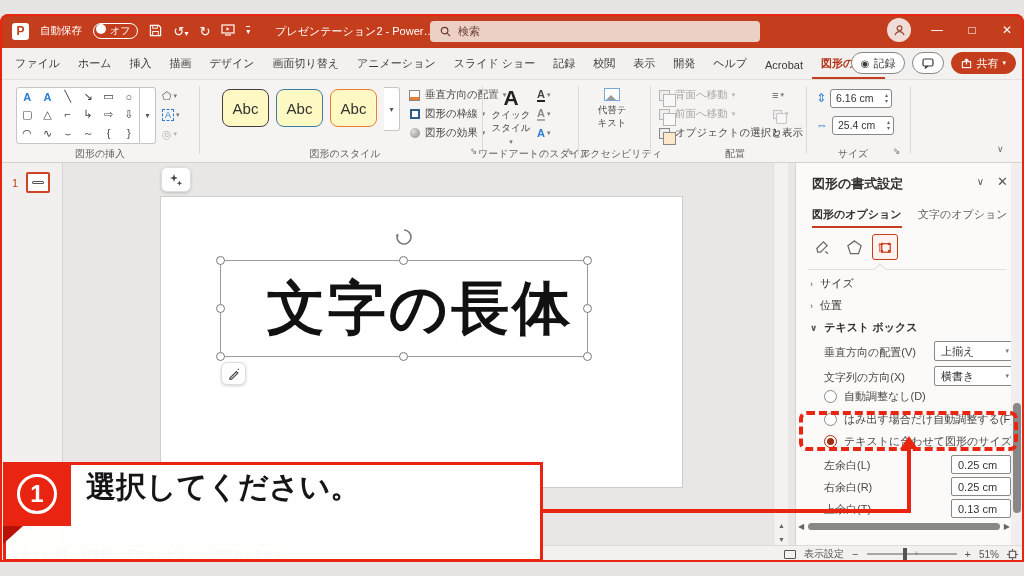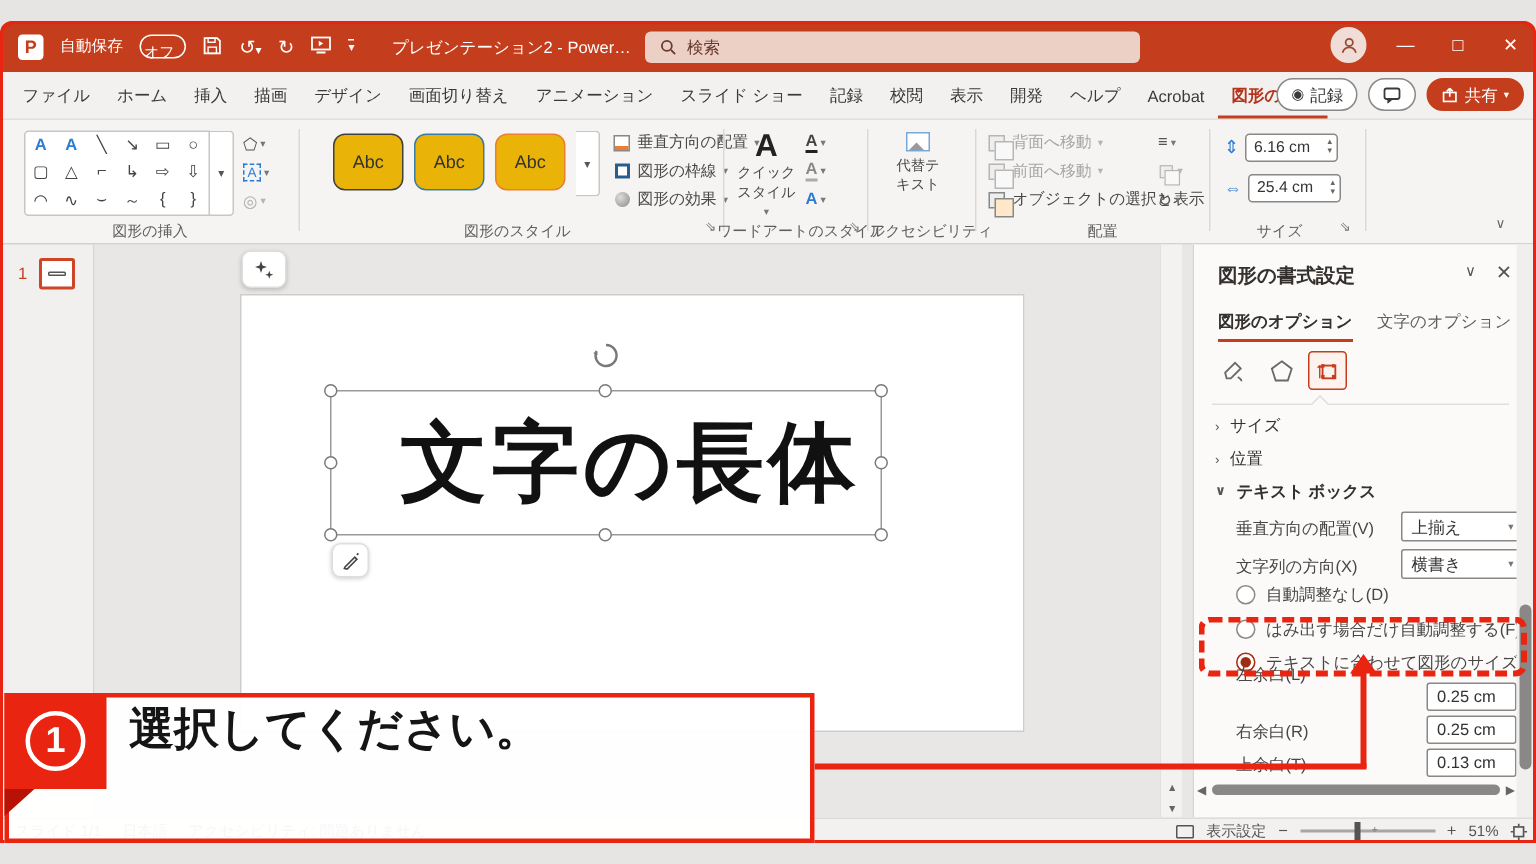--- a/index.html
+++ b/index.html
@@ -16,21 +16,21 @@
   #win-frame{left:0;top:14px;width:1024px;height:548px;border:2px solid var(--ann);
     border-radius:9px 9px 0 0;pointer-events:none;z-index:46;}
 
   
   #titlebar{left:0;top:14px;width:1024px;height:34px;background:var(--red);
     border-radius:8px 8px 0 0;color:#fff;display:flex;align-items:center;z-index:2;}
   #titlebar .tb-left{display:flex;align-items:center;gap:11px;padding-left:12px;font-size:11px;}
   .applogo{width:17px;height:17px;background:#fff;border-radius:3px;color:var(--red);
     font-weight:bold;font-size:12px;display:flex;align-items:center;justify-content:center;}
   .toggle{display:flex;gap:4px;border:1.5px solid #fff;border-radius:9px;
-    height:16px;padding:0 7px 0 2px;font-size:10px;flex-direction:column;}
+    height:16px;padding:0 7px 0 2px;font-size:10px;}
   .toggle .knob{width:10px;height:10px;border-radius:50%;background:#fff;}
   .qat{font-size:13px;line-height:1;}
   .qat-sm{font-size:8px;}
   #tb-title{font-size:11px;margin-left:14px;white-space:nowrap;}
   #searchbox{left:430px;top:21px;width:330px;height:21px;background:#eccfc5;border-radius:4px;
     display:flex;align-items:center;gap:7px;padding-left:10px;color:#69392c;font-size:11px;z-index:3;}
   #tb-right{position:absolute;right:8px;top:18px;display:flex;align-items:center;gap:17px;z-index:3;}
   .avatar{width:24px;height:24px;border-radius:50%;background:#f0ddd7;color:#9b4a33;
     display:flex;align-items:center;justify-content:center;}
   .winbtn{color:#fff;font-size:12px;width:18px;text-align:center;}
@@ -52,22 +52,22 @@
   .vsep{position:absolute;top:6px;height:68px;width:1px;background:#dbd8d5;}
   .gallery{left:16px;top:7px;width:124px;height:57px;background:#fff;border:1px solid #c8c6c4;
     border-radius:3px 0 0 3px;display:grid;grid-template-columns:repeat(6,1fr);}
   .gallery span{font-size:11px;color:#444;display:flex;align-items:center;justify-content:center;}
   .gallery span.blu{color:var(--blue);font-weight:bold;}
   .more-strip{left:140px;top:7px;width:16px;height:57px;background:#fff;border:1px solid #c8c6c4;
     border-left:none;border-radius:0 3px 3px 0;display:flex;align-items:center;justify-content:center;
     font-size:8px;color:#555;}
   .mini-col{display:flex;flex-direction:column;gap:3px;}
   .mini-btn{display:flex;align-items:center;gap:2px;font-size:11px;color:#444;height:16px;}
-  .abc{position:absolute;top:9px;width:47px;height:38px;border-radius:8px;background:#eab308;
-    display:flex;align-items:center;justify-content:center;font-size:12px;color:#333;}
+  .abc{position:absolute;top:9px;width:47px;height:38px;border-radius:8px;background:#fef9c3;
+    display:flex;align-items:center;justify-content:center;font-size:15px;color:#333;}
   .rib-row{display:flex;align-items:center;gap:4px;font-size:10.5px;color:#4a4846;height:18px;white-space:nowrap;}
   .rib-row.dis{color:#a6a4a2;}
   .caret{font-size:7px;color:#777;}
   .ic{display:inline-flex;width:13px;height:13px;align-items:center;justify-content:center;}
   .ic-fill{width:11px;height:11px;border:1px solid #8a6; border:1px solid #888;background:linear-gradient(#fff 70%,#ed7d31 70%);}
   .ic-outline{width:10px;height:10px;border:2px solid #2b5d8c;background:#fff;}
   .ic-effect{width:10px;height:10px;border-radius:50%;background:radial-gradient(circle at 35% 35%,#ddd,#888);}
   .ic-img{width:16px;height:13px;border:1.5px solid #7aa7d9;background:#fff;position:relative;}
   .ic-img:after{content:"";position:absolute;left:1px;bottom:0;border-left:5px solid transparent;
     border-right:5px solid transparent;border-bottom:5px solid #9a9a9a;}
@@ -539,21 +539,21 @@
       <span class="rad"></span>
       <span>はみ出す場合だけ自動調整する(F)</span>
     </div>
     <div class="radio-row" style="top:271px;">
       <span class="rad on">
           <i></i>
         </span>
       <span>テキストに合わせて図形のサイズを調整する(</span>
     </div>
 
-    <span class="fld-label" style="top:279px;">左余白(L)</span>
+    <span class="fld-label" style="top:295px;">左余白(L)</span>
     <span class="mfield" style="top:292px;">0.25 cm</span>
     <span class="fld-label" style="top:317px;">右余白(R)</span>
     <span class="mfield" style="top:314px;">0.25 cm</span>
     <span class="fld-label" style="top:339px;">上余白(T)</span>
     <span class="mfield" style="top:336px;">0.13 cm</span>
 
     <div id="pane-hscroll">
       <span style="font-size:8px;color:#666;">◀</span>
       <span class="thumb"></span>
       <span style="font-size:8px;color:#666;">▶</span>

